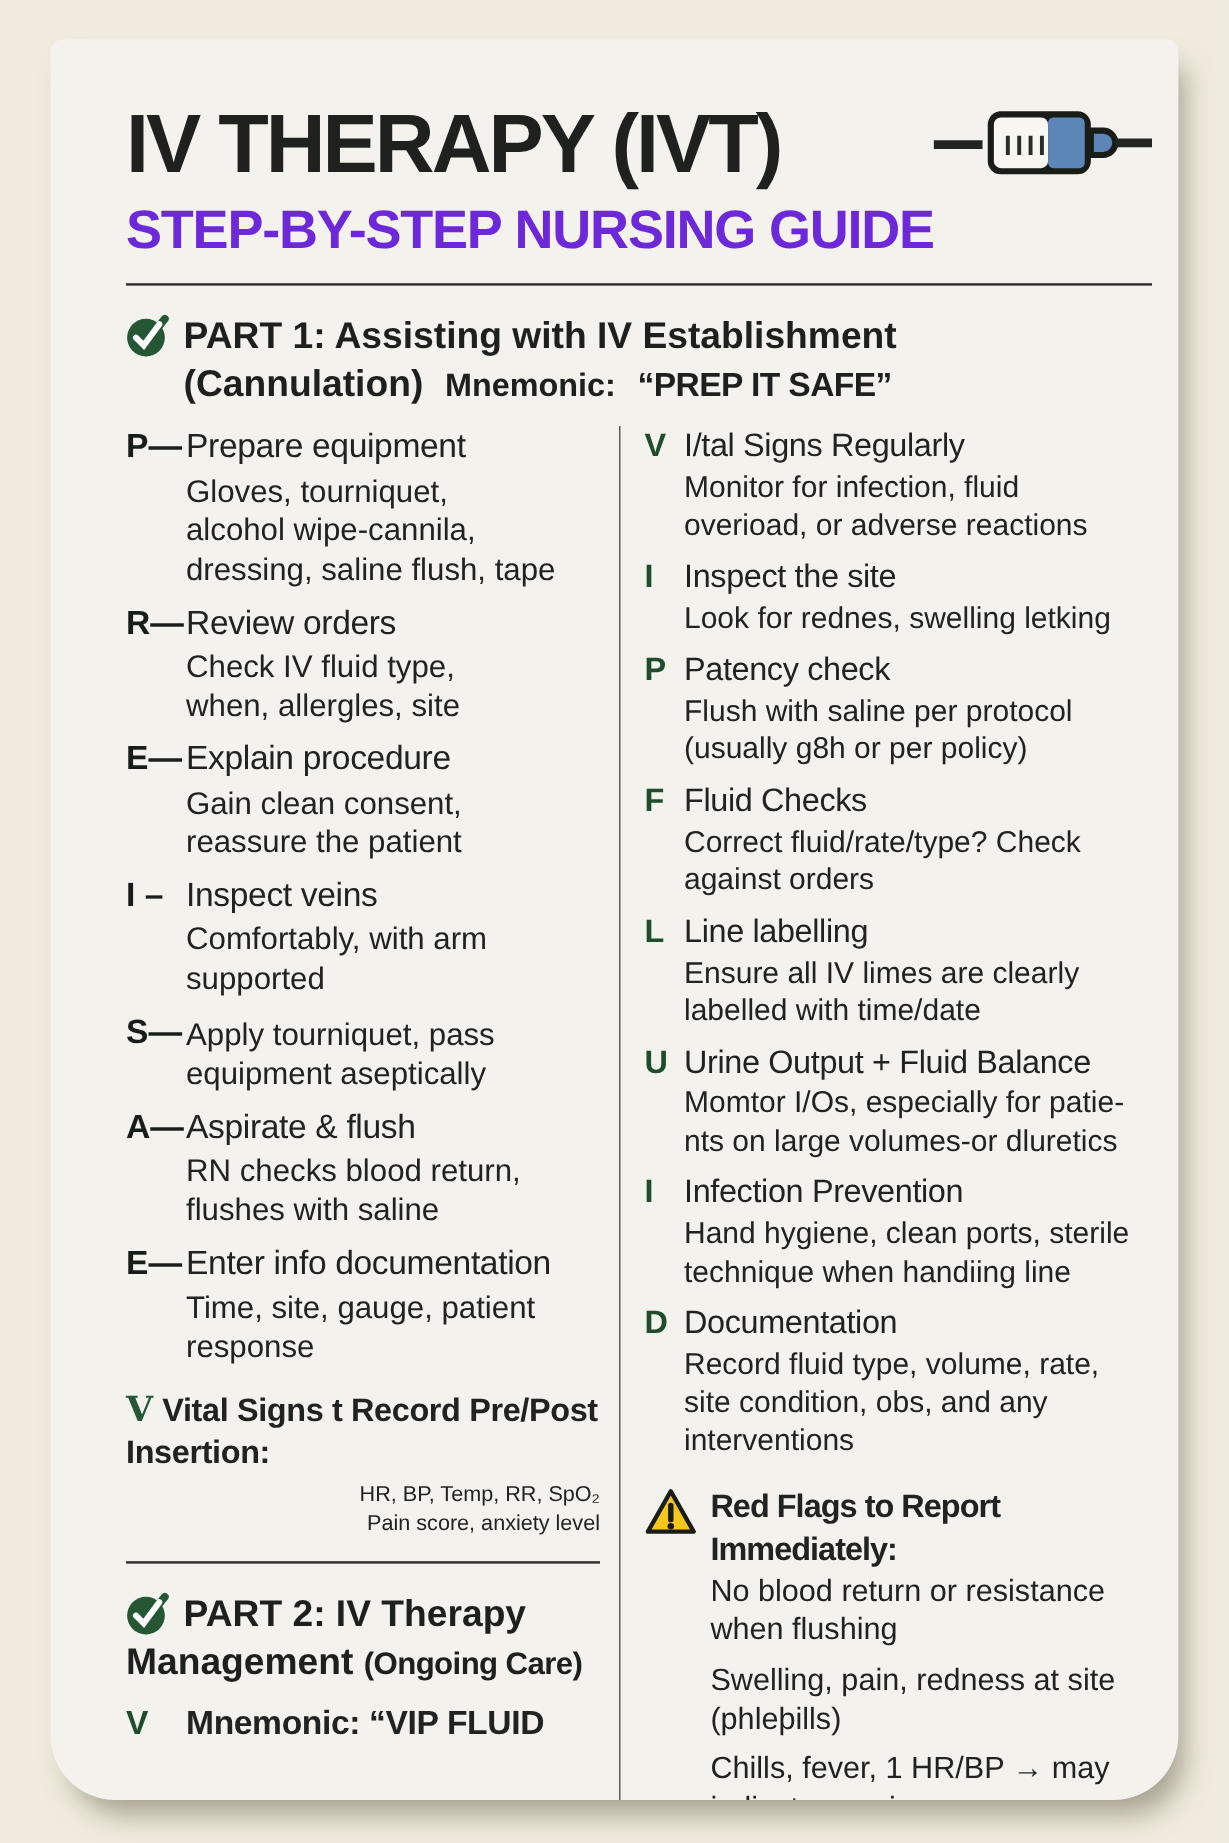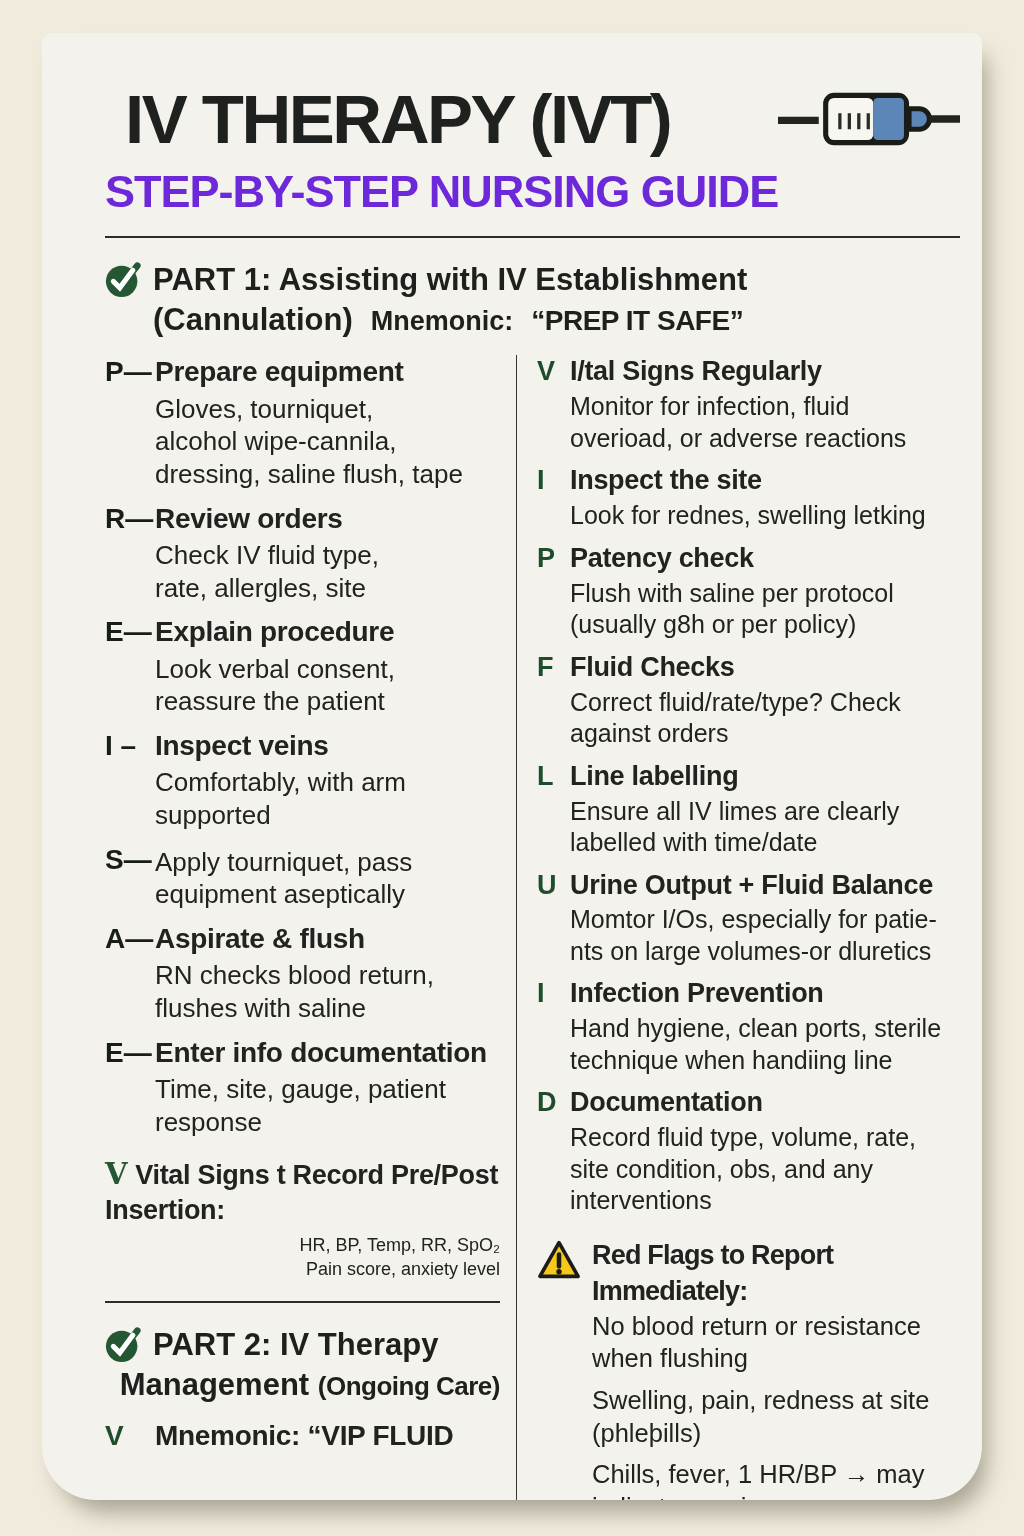--- a/index.html
+++ b/index.html
@@ -15,21 +15,21 @@
     position:absolute;left:42px;top:33px;
     width:940px;height:1467px;
     box-sizing:border-box;
     background:#f3f2ec;
     border-radius:10px 10px 54px 54px;
     box-shadow:10px 18px 22px -6px rgba(110,104,86,.55);
     padding:48px 22px 0 63px;
     overflow:hidden;
   }
   
-  .title-row{display:flex;align-items:center;justify-content:space-between;margin-left:20px;}
+  .title-row{display:flex;align-items:center;justify-content:space-between;}
   .main-title{
     font-size:69px;font-weight:bold;letter-spacing:-2.5px;line-height:1;
     white-space:nowrap;color:#1e211d;
   }
   .subtitle{
     margin-top:12px;font-size:45px;font-weight:bold;letter-spacing:-1px;
     line-height:1;color:#6d28d9;
   }
   .rule{border:none;border-top:2.5px solid #2c2c28;margin:22px 0 0 0;}
   
@@ -38,21 +38,21 @@
   .ph-line2{margin-left:48px;display:flex;align-items:baseline;gap:18px;}
   .mnemonic-label{font-size:27px;}
   .mnemonic-value{font-size:28px;letter-spacing:-.5px;}
   
   .columns{display:grid;grid-template-columns:412px 1fr;margin-top:16px;align-items:stretch;}
   .col-left{border-right:1.6px solid #37372f;padding-right:16px;box-sizing:border-box;}
   .col-right{padding-left:20px;}
   
   .item{display:grid;grid-template-columns:50px 1fr;}
   .item .ltr{font-weight:bold;font-size:28px;line-height:1.22;color:#181d19;}
-  .item .ttl{font-weight:bold;font-size:28px;line-height:1.22;color:#20231f;letter-spacing:-.3px;}
+  .item .ttl{font-weight:normal;font-size:28px;line-height:1.22;color:#20231f;letter-spacing:-.3px;}
   .item .dsc{white-space:pre-line;font-size:26px;line-height:1.26;color:#24272 3;margin:3px 0 11px 0;}
   .col-right .item{grid-template-columns:33px 1fr;}
   .col-right .item .ltr{font-size:27px;color:#1f4d2c;}
   .col-right .item .ttl{font-size:27px;}
   .col-right .item .dsc{font-size:25px;margin:3px 0 10px 0;}
   
   .vitals{margin-top:6px;}
   .vitals-title{font-weight:bold;font-size:27px;line-height:1.3;letter-spacing:-.3px;}
   .vitals-title .vicon{
     font-family:"DejaVu Serif",serif;color:#265734;font-size:29px;
@@ -122,25 +122,25 @@
 
       <div class="item">
           <span class="ltr">P—</span>
           <span><span class="ttl">Prepare equipment</span><div class="dsc">Gloves, tourniquet,
 alcohol wipe-cannila,
 dressing, saline flush, tape</div></span>
         </div>
       <div class="item">
           <span class="ltr">R—</span>
           <span><span class="ttl">Review orders</span><div class="dsc">Check IV fluid type,
-rate, allergles, site</div></span>
+when, allergles, site</div></span>
         </div>
       <div class="item">
           <span class="ltr">E—</span>
-          <span><span class="ttl">Explain procedure</span><div class="dsc">Look verbal consent,
+          <span><span class="ttl">Explain procedure</span><div class="dsc">Gain clean consent,
 reassure the patient</div></span>
         </div>
       <div class="item">
           <span class="ltr">I –</span>
           <span><span class="ttl">Inspect veins</span><div class="dsc">Comfortably, with arm
 supported</div></span>
         </div>
       <div class="item">
           <span class="ltr">S—</span>
           <span><div class="dsc">Apply tourniquet, pass
@@ -161,21 +161,21 @@
         <div class="vitals-title">
           <span class="vicon">V</span><span class="vt-text">Vital Signs t Record Pre/Post
 Insertion:</span>
         </div>
         <div class="vitals-lines">HR, BP, Temp, RR, SpO₂
 Pain score, anxiety level</div>
       </div>
 
       <hr class="rule2">
 
-      <div class="part-head" style="margin-top:0;text-align:right;">
+      <div class="part-head" style="margin-top:0;">
         <div class="ph-line1">
           <span class="icon-wrap">
             <svg width="37" height="37" viewBox="0 0 40 40">
               <circle cx="18" cy="22" r="17" fill="#265734"></circle>
               <path d="M9 22 L16 29 L35 5" stroke="#265734" stroke-width="7" fill="none" stroke-linecap="round"></path>
               <path d="M9 22 L16 29 L30 10" stroke="#ffffff" stroke-width="5.5" fill="none" stroke-linecap="round"></path>
             </svg>
           </span>
           <span>PART 2: IV Therapy</span>
         </div>

